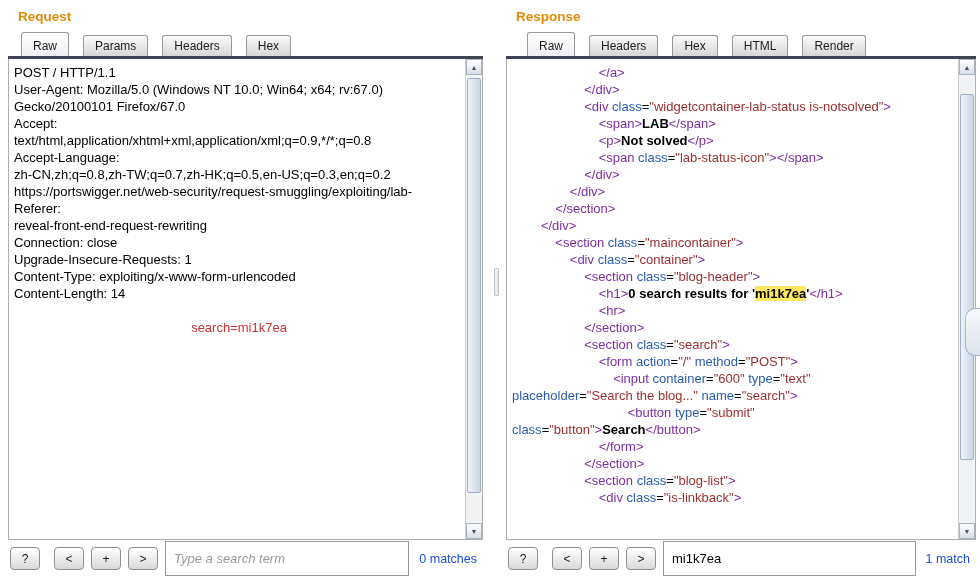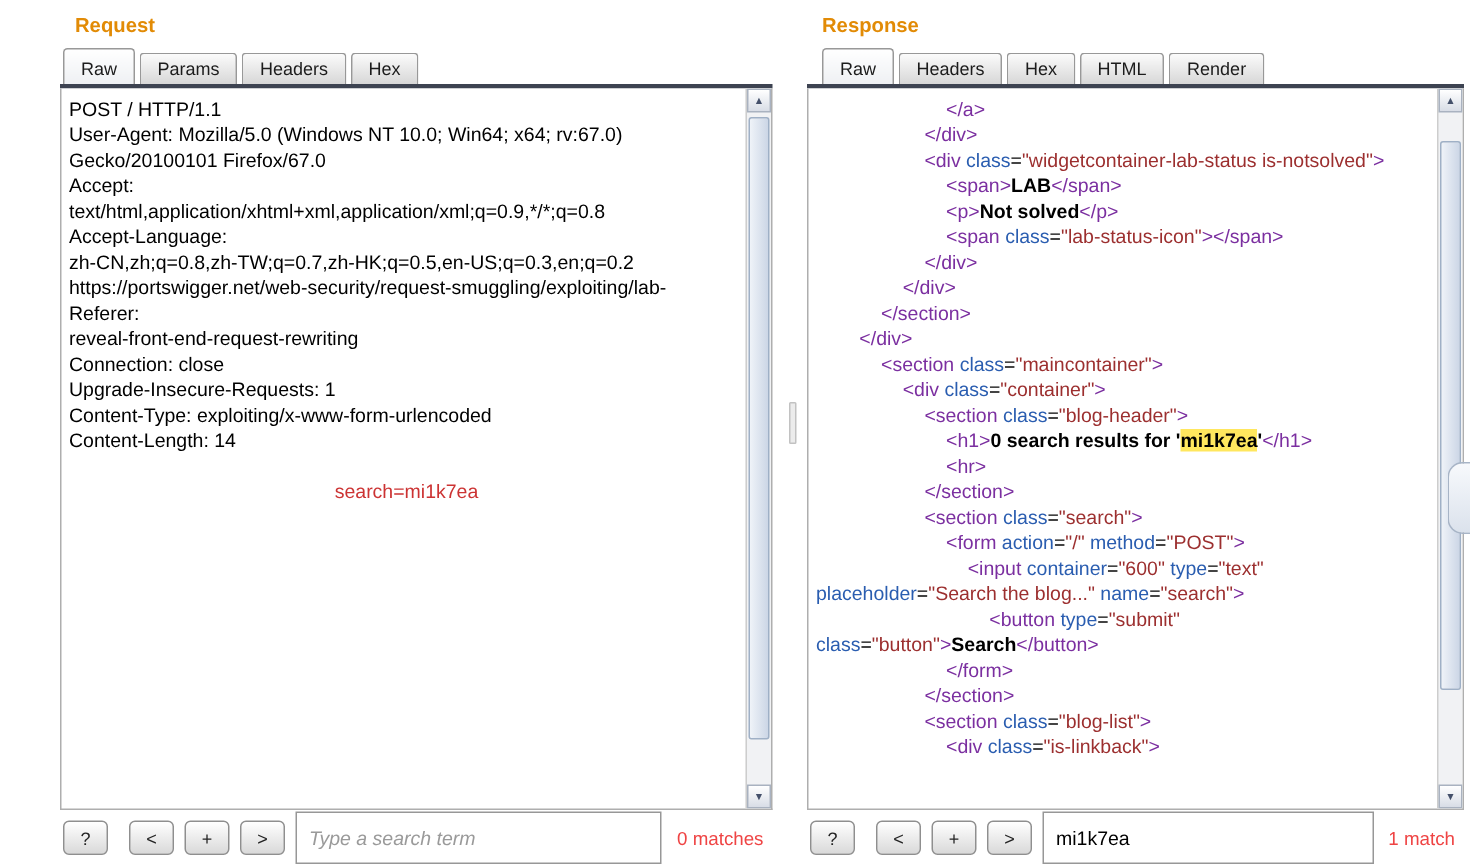--- a/index.html
+++ b/index.html
@@ -1,30 +1,30 @@
 <!DOCTYPE html>
 <html style="--title: #e28b06; --tag: #7b2fa0; --attr: #2a5db0; --val: #9c2f2f; --red: #cc3333; --hl: #ffe75e; --underline: #3d4351;"><head>
 <meta charset="utf-8">
 <style>
   * { margin:0; padding:0; box-sizing:border-box; }
   html,body { width:980px; height:577px; overflow:hidden; }
   body { font-family:"Liberation Sans", sans-serif; background:#ffffff; }
-  .app { display:flex; width:980px; height:577px; position:relative;padding-left:32px; }
+  .app { display:flex; width:980px; height:577px; position:relative; }
 
   .panel { display:flex; flex-direction:column; height:100%; }
   .panel-left { width:489px; padding:0 6px 0 8px; }
   .splitter { width:15px; position:relative; }
   .panel-right { flex:1; padding:0 4px 0 2px; }
 
   .panel-title { color:var(--title,#e28b06); font-weight:bold; font-size:13.5px; padding:9px 10px 7px; }
 
   .tabs { display:flex; align-items:flex-end; padding-left:2px; height:25px; }
   .panel-right .tabs { padding-left:10px; }
   .tab { font-size:12px; color:#1c1c1c; padding:3px 11px 3px; border:1px solid #989898; border-bottom:none;
-         border-radius:3px 3px 0 0; background:linear-gradient(#fbfbfb,#d7d7d7); margin-right:3px; cursor:pointer; }
+         border-radius:3px 3px 0 0; background:linear-gradient(#fbfbfb,#d7d7d7); margin-right:3px; cursor:pointer;margin-left:11px; }
   .tab.active { background:linear-gradient(#ffffff,#eef0f3); padding-top:6px; }
   .tab-underline { height:3px; background:var(--underline,#3d4351); }
 
   .editor { flex:1; display:flex; border:1px solid #aeaeae; border-top:none; background:#fff; overflow:hidden; }
   .editor-content { flex:1; padding:5px 1px 2px 5px; font-size:13px; line-height:17px; overflow:hidden; color:#000; }
   .code-line { white-space:pre-wrap; word-break:break-all; min-height:17px; }
   .code-line.red { color:var(--red,#cc3333);text-align:center; }
   .tk-tag { color:var(--tag,#7b2fa0); }
   .tk-attr { color:var(--attr,#2a5db0); }
   .tk-val { color:var(--val,#9c2f2f); }
@@ -40,21 +40,21 @@
               border:1px solid #9fb0c6; border-radius:2px; cursor:pointer; }
   .thumb-long { top:2px; height:93%; }
   .thumb-mid  { top:4%; height:82%; }
 
   .footer { height:37px; display:flex; align-items:center; padding:0 2px; }
   .fbtn { width:30px; height:23px; margin-right:7px; font-size:12px; color:#222; border:1px solid #8f8f8f;
           border-radius:4px; background:linear-gradient(#ffffff,#d9d9d9); cursor:pointer; font-family:inherit; }
   .fbtn.help { margin-right:14px; }
   .search-input { flex:1; height:35px; border:1px solid #979797; padding:0 8px; font-size:13px; font-family:inherit; color:#000; background:#fff; }
   .search-input::placeholder { color:#9a9a9a; font-style:italic; }
-  .matches { font-size:12.5px; color:#ef4444; padding:0 4px 0 10px; white-space:nowrap; }
+  .matches { font-size:12.5px; color:#1d4ed8; padding:0 4px 0 10px; white-space:nowrap; }
 
   .splitter-grip { position:absolute; left:5px; top:268px; width:5px; height:28px; background:#ececec;
                    border:1px solid #c2c2c2; border-radius:1px; cursor:col-resize; }
   .edge-handle { position:absolute; right:0; top:308px; width:15px; height:48px; border:1px solid #a7b4c6; border-right:none;
                  border-radius:10px 0 0 10px; background:linear-gradient(180deg,#f7f9fc,#dbe2ec); z-index:5; cursor:pointer; }
 </style>
 </head>
 <body>
 
 <div class="app">

